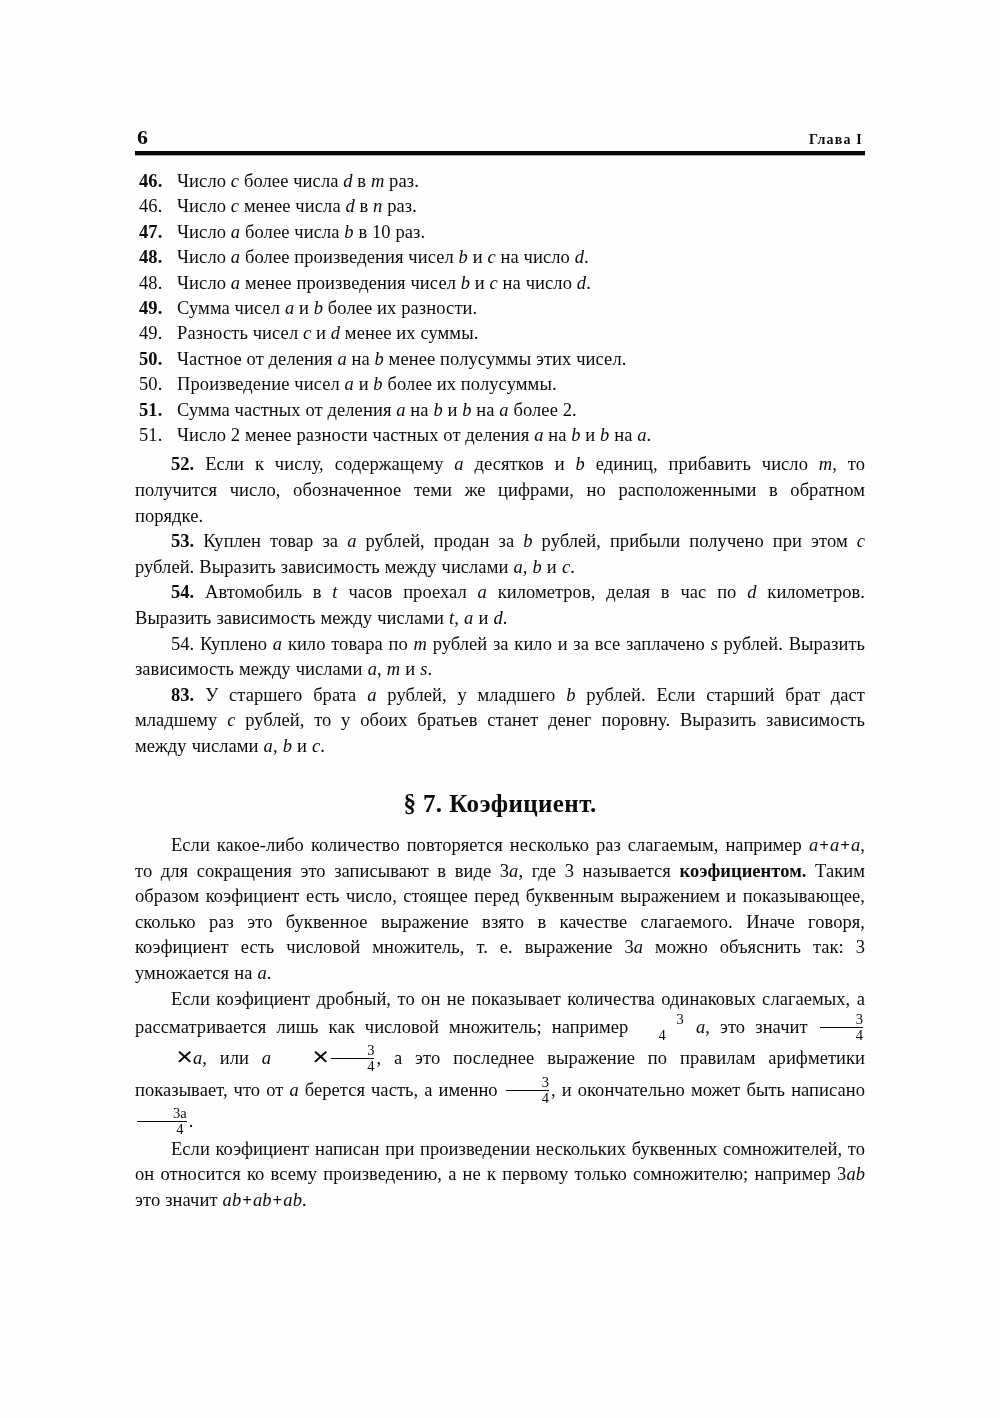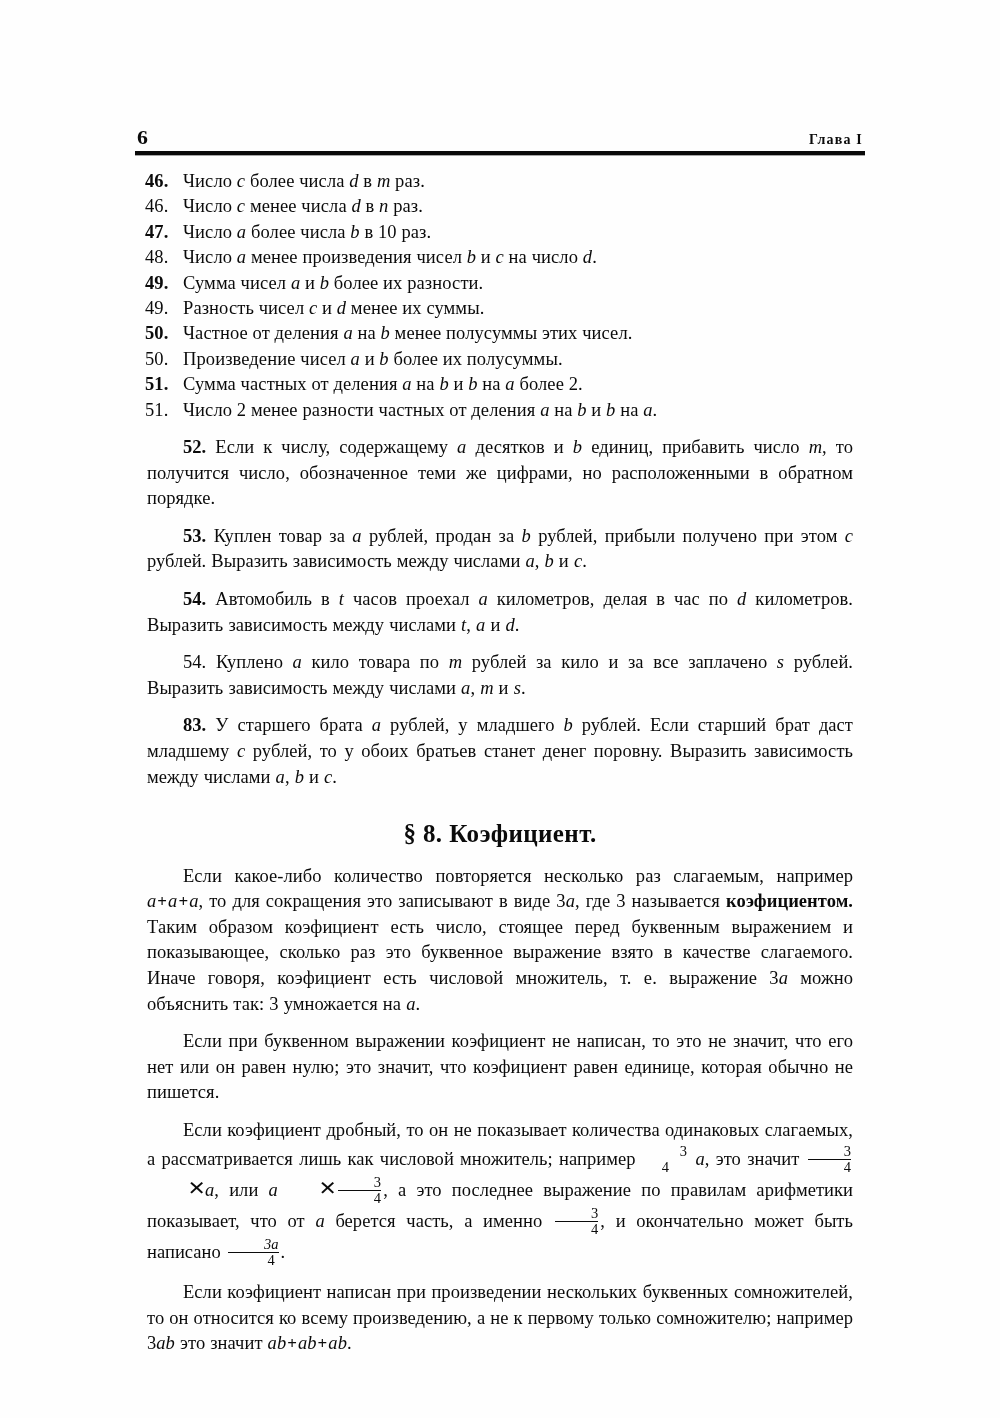--- a/index.html
+++ b/index.html
@@ -56,21 +56,21 @@
   .rule {
     height: 4px;
     background: #090909;
     margin: 1px 0 14px 0;
     width: 100%;
     box-shadow: 0 1px 0 rgba(0,0,0,0.35);
   }
 
   
   .ex-list {
-    margin: 10px;
+    margin: 4px;
     padding: 0;
     list-style: none;
   }
   .ex-item {
     font-size: 18.5px;
     line-height: 25.4px;
     padding-left: 38px;
     text-indent: -38px;
     white-space: nowrap;
     letter-spacing: 0.1px;
@@ -81,21 +81,21 @@
     text-indent: 0;
   }
   .ex-num.b { font-weight: bold; }
 
   
   .para {
     font-size: 18.5px;
     line-height: 25.6px;
     text-align: justify;
     text-indent: 36px;
-    margin: 12px;
+    margin: 0;
     letter-spacing: 0.05px;
     word-spacing: 0.4px;
   }
   .para .num { font-weight: bold; }
   .para .num.reg { font-weight: normal; }
 
   
   .op {
     font-weight: bold;
     padding: 0 1px;
@@ -114,21 +114,21 @@
     text-align: center;
     font-size: 14.5px;
     line-height: 1.04;
     padding: 0 2px;
     font-style: italic;
   }
   .frac .nu {
     display: block;
     font-style: normal;
   }
-  .frac .nu.ital { font-style: italic; }
+  .frac .nu.ital { }
   .frac .de {
     display: block;
     border-top: 1.6px solid #0b0b0b;
     font-style: normal;
     padding-top: 0px;
   }
   .frac.nobar .de { border-top: 1px solid transparent; }
   .frac.nobar .de::before {
     content: "";
     display: block;
@@ -154,40 +154,40 @@
     <div class="runhead">
       <span class="folio">6</span>
       <span class="chap">Глава I</span>
     </div>
     <div class="rule"></div>
 
     <ul class="ex-list" id="ex-list">
         <li class="ex-item"><span class="ex-num b">46.</span><span>Число <i>c</i> более числа <i>d</i> в <i>m</i> раз.</span></li>
         <li class="ex-item"><span class="ex-num">46.</span><span>Число <i>c</i> менее числа <i>d</i> в <i>n</i> раз.</span></li>
         <li class="ex-item"><span class="ex-num b">47.</span><span>Число <i>a</i> более числа <i>b</i> в 10 раз.</span></li>
+        <li class="ex-item"><span class="ex-num b">48.</span><span>Число <i>a</i> более произведения чисел <i>b</i> и <i>c</i> на число <i>d</i>.</span></li>
         <li class="ex-item"><span class="ex-num">48.</span><span>Число <i>a</i> менее произведения чисел <i>b</i> и <i>c</i> на число <i>d</i>.</span></li>
         <li class="ex-item"><span class="ex-num b">49.</span><span>Сумма чисел <i>a</i> и <i>b</i> более их разности.</span></li>
         <li class="ex-item"><span class="ex-num">49.</span><span>Разность чисел <i>c</i> и <i>d</i> менее их суммы.</span></li>
         <li class="ex-item"><span class="ex-num b">50.</span><span>Частное от деления <i>a</i> на <i>b</i> менее полусуммы этих чисел.</span></li>
         <li class="ex-item"><span class="ex-num">50.</span><span>Произведение чисел <i>a</i> и <i>b</i> более их полусуммы.</span></li>
         <li class="ex-item"><span class="ex-num b">51.</span><span>Сумма частных от деления <i>a</i> на <i>b</i> и <i>b</i> на <i>a</i> более 2.</span></li>
         <li class="ex-item"><span class="ex-num">51.</span><span>Число 2 менее разности частных от деления <i>a</i> на <i>b</i> и <i>b</i> на <i>a</i>.</span></li>
       </ul>
 
     <div id="para-ex">
         <p class="para"><span class="num">52.</span> <span>Если к числу, содержащему <i>a</i> десятков и <i>b</i> единиц, прибавить число <i>m</i>, то получится число, обозначенное теми же цифрами, но расположенными в обратном порядке.</span></p>
         <p class="para"><span class="num">53.</span> <span>Куплен товар за <i>a</i> рублей, продан за <i>b</i> рублей, прибыли получено при этом <i>c</i> рублей. Выразить зависимость между числами <i>a</i>, <i>b</i> и <i>c</i>.</span></p>
         <p class="para"><span class="num">54.</span> <span>Автомобиль в <i>t</i> часов проехал <i>a</i> километров, делая в час по <i>d</i> километров. Выразить зависимость между числами <i>t</i>, <i>a</i> и <i>d</i>.</span></p>
         <p class="para"><span class="num reg">54.</span> <span>Куплено <i>a</i> кило товара по <i>m</i> рублей за кило и за все заплачено <i>s</i> рублей. Выразить зависимость между числами <i>a</i>, <i>m</i> и <i>s</i>.</span></p>
         <p class="para"><span class="num">83.</span> <span>У старшего брата <i>a</i> рублей, у младшего <i>b</i> рублей. Если старший брат даст младшему <i>c</i> рублей, то у обоих братьев станет денег поровну. Выразить зависимость между числами <i>a</i>, <i>b</i> и <i>c</i>.</span></p>
       </div>
 
-    <h2 class="sec-head">§ 8. Коэфициент.</h2>
+    <h2 class="sec-head">§ 7. Коэфициент.</h2>
 
     <div id="sec-paras">
         <p class="para">Если какое-либо количество повторяется несколько раз слагаемым, например <i>a</i><span class="op">+</span><i>a</i><span class="op">+</span><i>a</i>, то для сокращения это записывают в виде 3<i>a</i>, где 3 называется <b>коэфициентом.</b> Таким образом коэфициент есть число, стоящее перед буквенным выражением и показывающее, сколько раз это буквенное выражение взято в качестве слагаемого. Иначе говоря, коэфициент есть числовой множитель, т. е. выражение 3<i>a</i> можно объяснить так: 3 умножается на <i>a</i>.</p>
-        <p class="para">Если при буквенном выражении коэфициент не написан, то это не значит, что его нет или он равен нулю; это значит, что коэфициент равен единице, которая обычно не пишется.</p>
         <p class="para">Если коэфициент дробный, то он не показывает количества одинаковых слагаемых, а рассматривается лишь как числовой множитель; например <span class="frac nobar"><span class="nu">3</span><span class="de">4</span></span> <i>a</i>, это значит <span class="frac"><span class="nu">3</span><span class="de">4</span></span><span class="times">✕</span><i>a</i>, или <i>a</i><span class="times">✕</span><span class="frac"><span class="nu">3</span><span class="de">4</span></span>, а это последнее выражение по правилам арифметики показывает, что от <i>a</i> берется часть, а именно <span class="frac"><span class="nu">3</span><span class="de">4</span></span>, и окончательно может быть написано <span class="frac"><span class="nu ital">3a</span><span class="de">4</span></span>.</p>
         <p class="para">Если коэфициент написан при произведении нескольких буквенных сомножителей, то он относится ко всему произведению, а не к первому только сомножителю; например 3<i>ab</i> это значит <i>ab</i><span class="op">+</span><i>ab</i><span class="op">+</span><i>ab</i>.</p>
       </div>
 
   </div>
 </div>
 
 </body></html>

